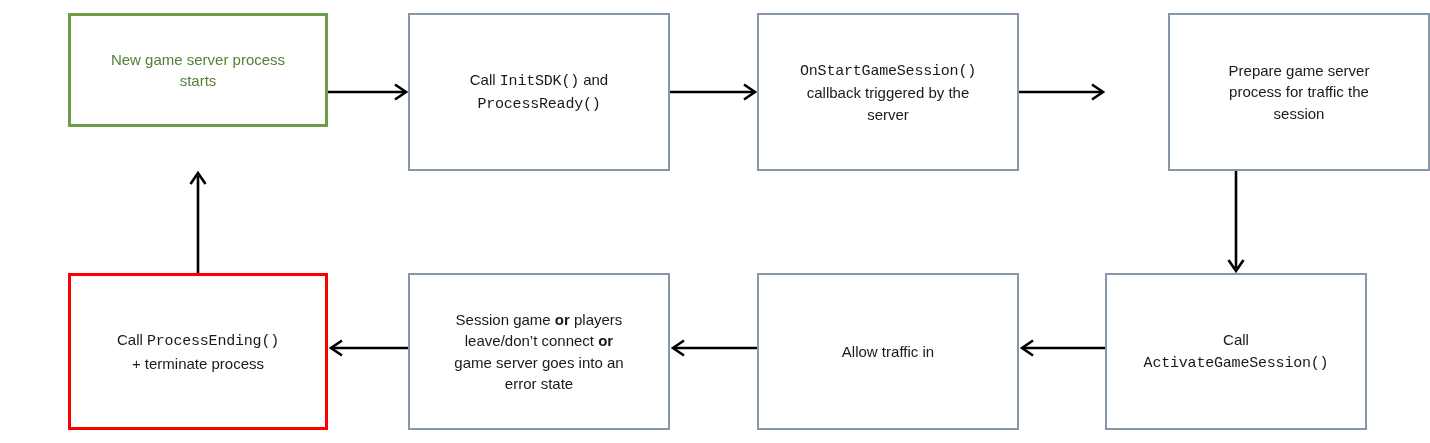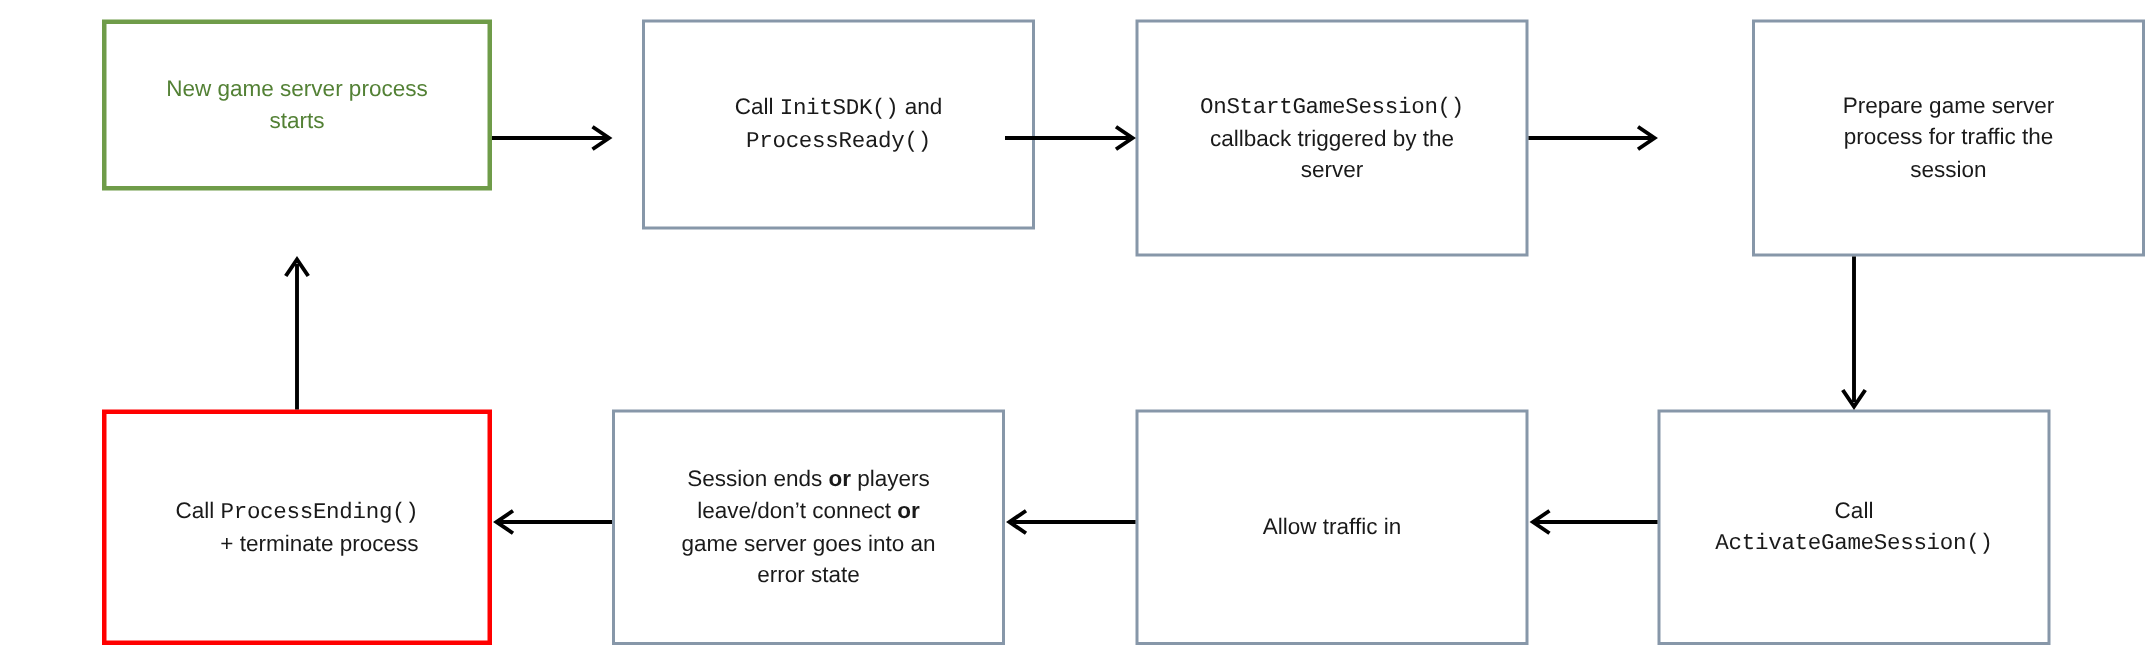--- a/index.html
+++ b/index.html
@@ -19,21 +19,21 @@
     align-items: center;
     justify-content: center;
     text-align: center;
     font-size: 15px;
     line-height: 1.42;
     color: var(--text, #1a1a1a);
     padding: 0 14px;
   }
   .node--gray  { border: 2px solid var(--border-gray, #8797a9); }
   .node--green { border: 3px solid var(--border-green, #6f9c49); color: var(--text-green, #538135); }
-  .node--red   { border: 3px solid var(--border-red, #ff0000); text-align: right; }
+  .node--red   { border: 3px solid var(--border-red, #ff0000); }
   .seg-mono {
     font-family: "Liberation Mono", "DejaVu Sans Mono", monospace;
     font-size: 15px;
     letter-spacing: -0.2px;
   }
   .seg-sans-bold { font-weight: bold; }
   .arrows {
     position: absolute;
     left: 0; top: 0;
     pointer-events: none;
@@ -48,38 +48,38 @@
 </style>
 </head>
 <body>
 
 <div class="canvas" style="--bg: #ffffff; --border-gray: #8797a9; --border-green: #6f9c49; --border-red: #ff0000; --text-green: #538135; --text: #1a1a1a; --arrow: #000000;">
 
   <div class="node node--green" style="left:68px; top:13px; width:260px; height:114px;">
     <span><span>New game server process</span><br><span>starts</span></span>
   </div>
 
-  <div class="node node--gray" style="left:428px; top:13px; width:262px; height:140px;">
+  <div class="node node--gray" style="left:408px; top:13px; width:262px; height:158px;">
     <span><span>Call </span><span class="seg-mono">InitSDK()</span><span> and</span><br><span class="seg-mono">ProcessReady()</span></span>
   </div>
 
   <div class="node node--gray" style="left:757px; top:13px; width:262px; height:158px;">
     <span><span class="seg-mono">OnStartGameSession()</span><br><span>callback triggered by the</span><br><span>server</span></span>
   </div>
 
   <div class="node node--gray" style="left:1168px; top:13px; width:262px; height:158px;">
     <span><span>Prepare game server</span><br><span>process for traffic the</span><br><span>session</span></span>
   </div>
 
   <div class="node node--red" style="left:68px; top:273px; width:260px; height:157px;">
     <span><span>Call </span><span class="seg-mono">ProcessEnding()</span><br><span>+ terminate process</span></span>
   </div>
 
   <div class="node node--gray" style="left:408px; top:273px; width:262px; height:157px;">
-    <span><span>Session ends </span><span class="seg-sans-bold">or</span><span> players</span><br><span>leave/don’t connect  </span><span class="seg-sans-bold">or</span><br><span>game server goes into an</span><br><span>error state</span></span>
+    <span><span>Session game </span><span class="seg-sans-bold">or</span><span> players</span><br><span>leave/don’t connect  </span><span class="seg-sans-bold">or</span><br><span>game server goes into an</span><br><span>error state</span></span>
   </div>
 
   <div class="node node--gray" style="left:757px; top:273px; width:262px; height:157px;text-align:center;">
     <span><span>Allow traffic in</span></span>
   </div>
 
   <div class="node node--gray" style="left:1105px; top:273px; width:262px; height:157px;">
     <span><span>Call</span><br><span class="seg-mono">ActivateGameSession()</span></span>
   </div>
 

